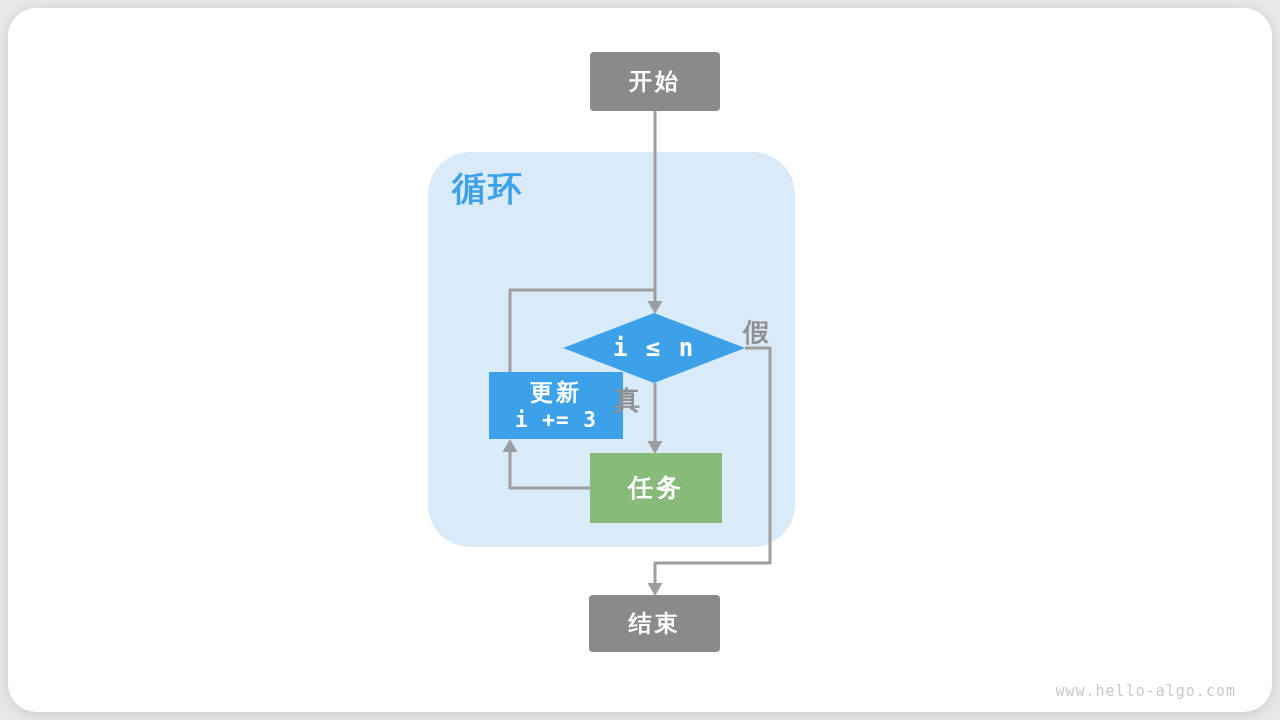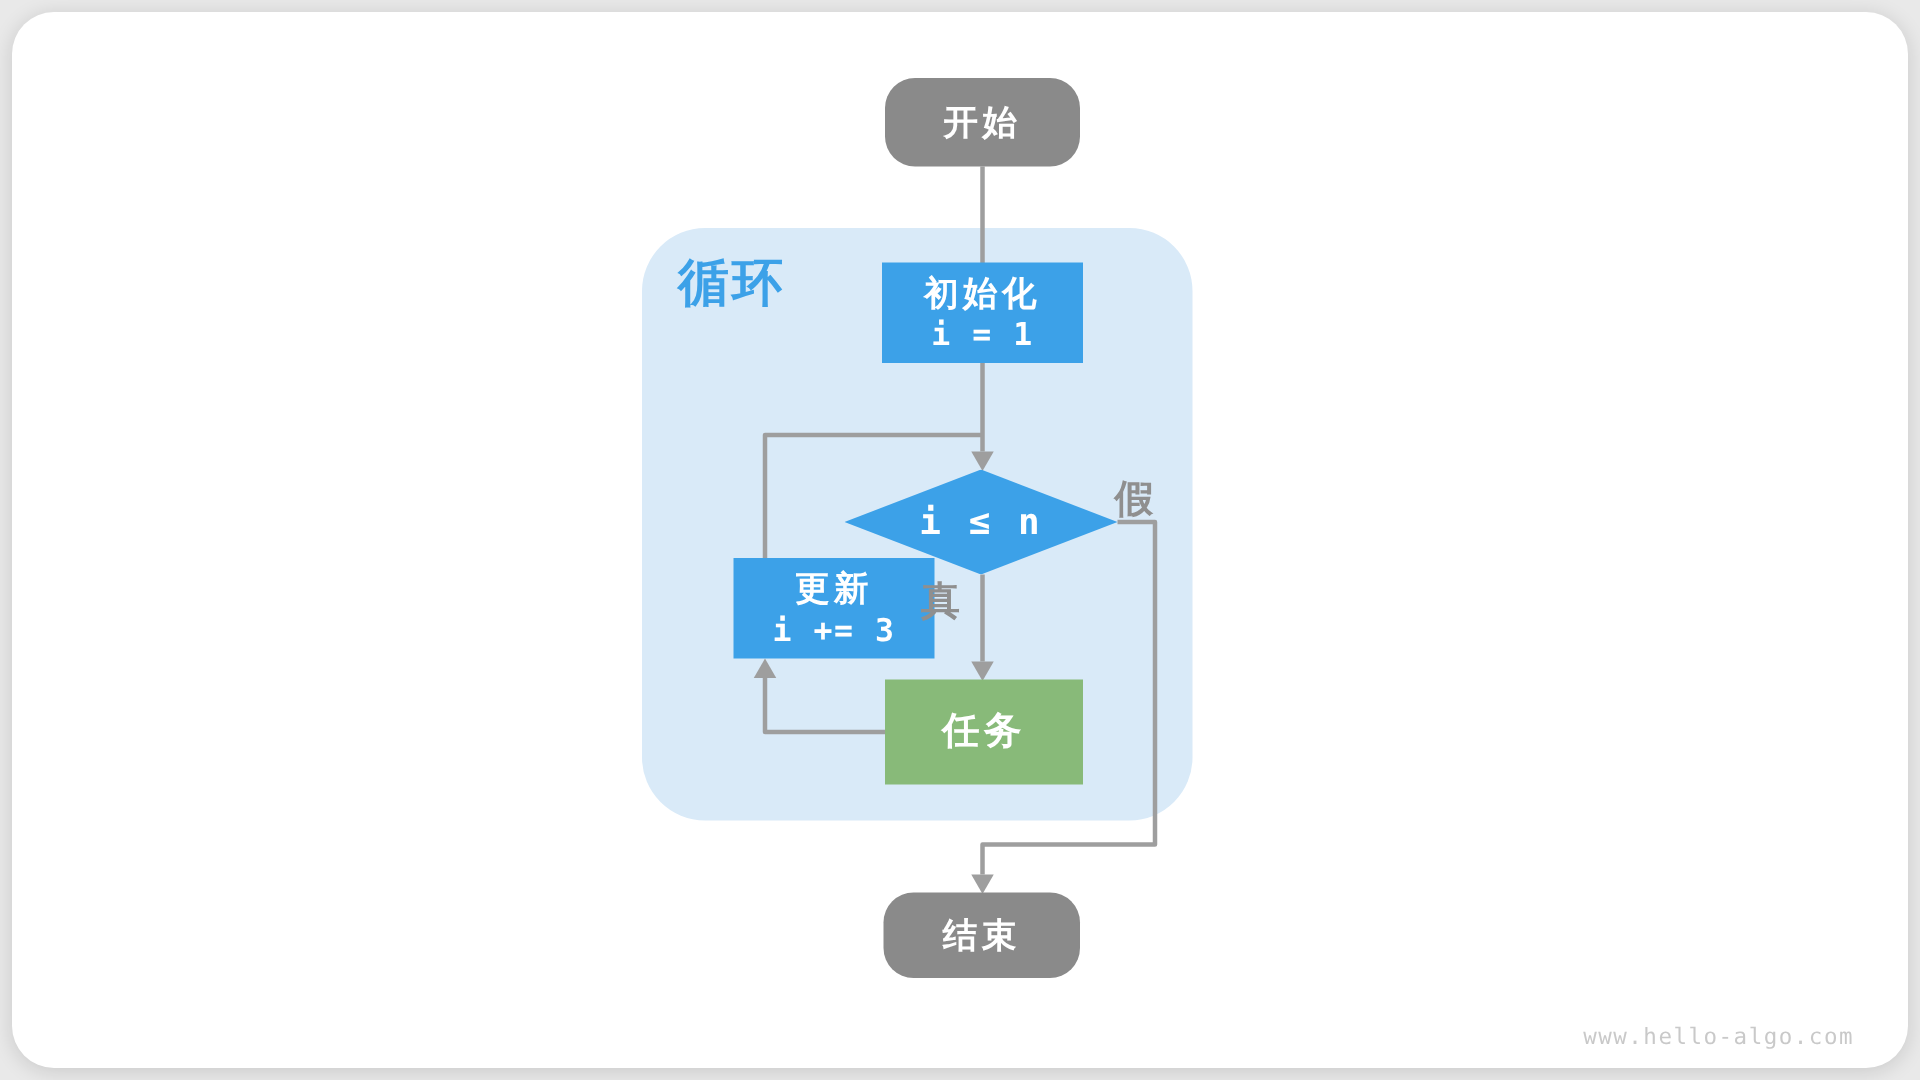--- a/index.html
+++ b/index.html
@@ -47,21 +47,21 @@
   svg.connectors polygon{fill:var(--line);}
   .node{
     position:absolute;z-index:3;
     display:flex;flex-direction:column;align-items:center;justify-content:center;
     color:#ffffff;text-align:center;
   }
   .node .zh{font-size:23px;font-weight:bold;letter-spacing:3px;line-height:1.25;}
   .node .code{font-family:"DejaVu Sans Mono","Liberation Mono",monospace;font-size:21px;font-weight:bold;letter-spacing:1px;line-height:1.25;}
   .terminal{
     background:var(--node-gray);
-    border-radius:20px;
+    border-radius:4px;
   }
   .process-blue{background:var(--blue);}
   .process-green{background:var(--green);}
   .diamond{
     background:var(--blue);
     clip-path:polygon(50% 0,100% 50%,50% 100%,0 50%);
   }
   .diamond .code{font-size:24px;letter-spacing:2px;}
   .edge-label{
     position:absolute;z-index:4;
@@ -99,24 +99,20 @@
     <polygon points="502.5,452 517.5,452 510,439"></polygon>
 
     <path d="M745,348 L770,348 L770,563 L655,563 L655,583"></path>
     <polygon points="647.5,583 662.5,583 655,596"></polygon>
   </svg>
 
   <div class="node terminal" style="left:590px;top:52px;width:130px;height:59px;">
     <span class="zh">开始</span>
   </div>
 
-  <div class="node process-blue" style="left:588px;top:175px;width:134px;height:67px;">
-    <span class="zh">初始化</span>
-    <span class="code">i = 1</span>
-  </div>
 
   <div class="node diamond" style="left:563px;top:313px;width:182px;height:70px;justify-content:center;">
     <span class="code">i ≤ n</span>
   </div>
 
   <div class="node process-blue" style="left:443px;top:372px;width:134px;height:67px;margin-left:46px;">
     <span class="zh">更新</span>
     <span class="code">i += 3</span>
   </div>
 

